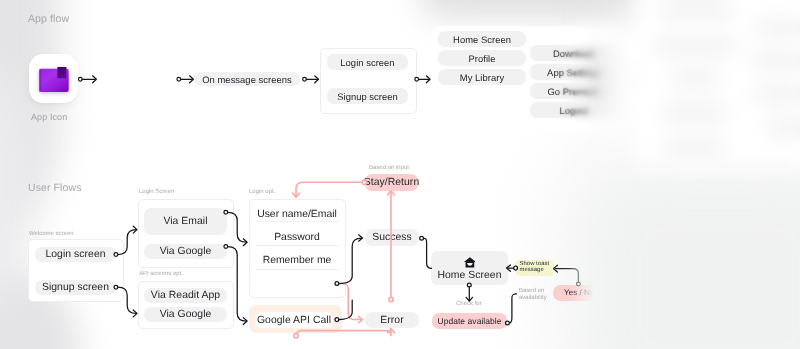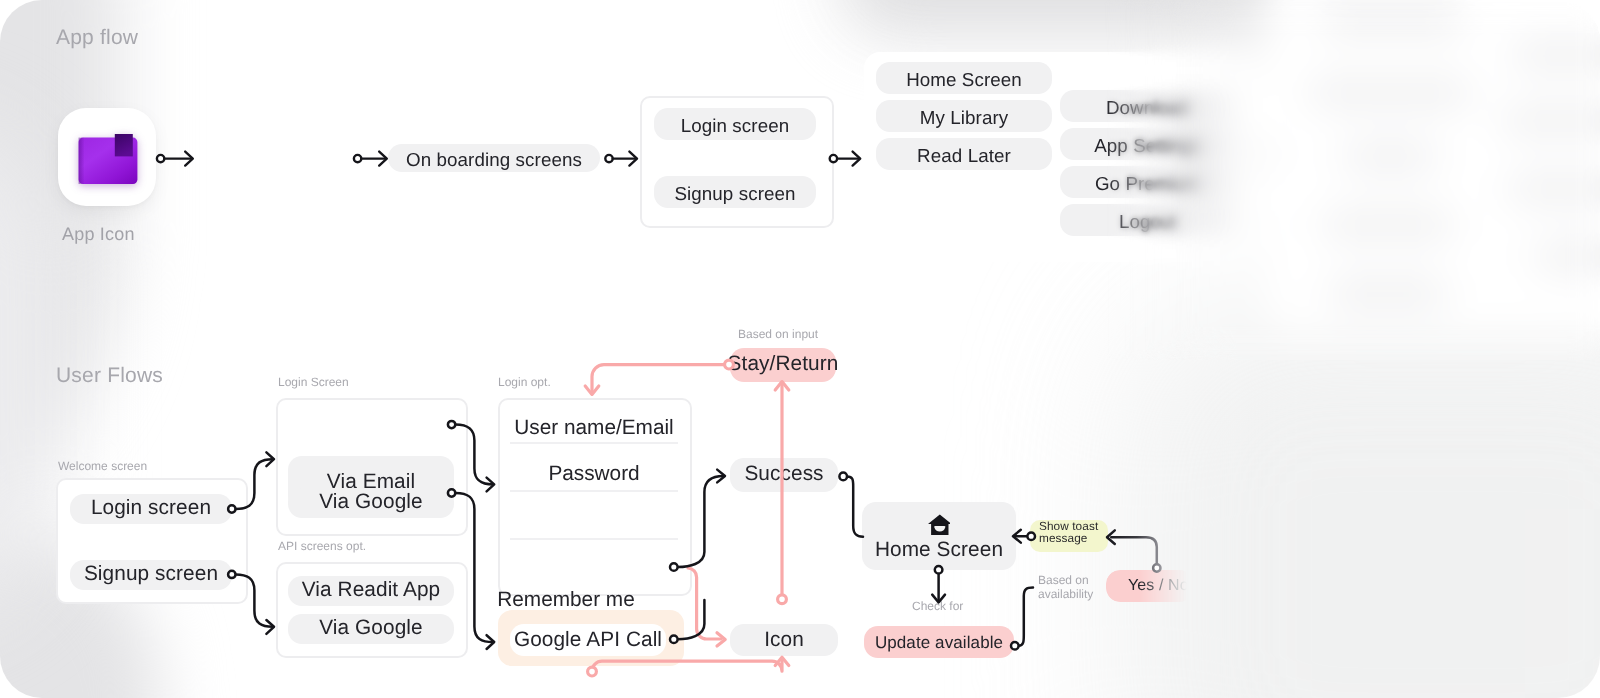--- a/index.html
+++ b/index.html
@@ -1,19 +1,19 @@
 <!DOCTYPE html>
 <html><head>
 <meta charset="utf-8">
 <style>
   html,body{margin:0;padding:0;}
   body{width:800px;height:349px;overflow:hidden;background:#ffffff;
        font-family:"Liberation Sans",sans-serif;
        -webkit-font-smoothing:antialiased;text-rendering:geometricPrecision;}
-  .root{position:relative;width:800px;height:349px;overflow:hidden;background:#fff;border-radius:21px;}
+  .root{position:relative;width:800px;height:349px;overflow:hidden;background:#fff;}
   .bg-left{position:absolute;left:-240px;top:-150px;width:300px;height:420px;border-radius:150px;
            background:#e4e4e6;filter:blur(18px);}
   .bg-left2{position:absolute;left:-240px;top:262px;width:320px;height:200px;border-radius:85px;
            background:#e4e4e6;filter:blur(16px);}
   .bg-left3{position:absolute;left:-240px;top:60px;width:268px;height:250px;border-radius:70px;
            background:#ececee;filter:blur(22px);}
   .bg-right{position:absolute;left:560px;top:150px;width:320px;height:280px;border-radius:60px;
            background:#eceded;filter:blur(40px);opacity:.75;}
   .bg-top{position:absolute;left:420px;top:-60px;width:230px;height:78px;border-radius:26px;
            background:#dcdcde;filter:blur(16px);opacity:.9;}
@@ -109,68 +109,68 @@
           </linearGradient>
         </defs>
         <rect x="0.3" y="1.8" width="29.4" height="23.2" rx="2.2" fill="url(#pg1)"></rect>
         <rect x="0.3" y="1.8" width="3" height="23.2" fill="url(#pg3)" opacity="0.55"></rect>
         <path d="M18.4 0 h9 v11.2 h-9 z" fill="url(#pg2)"></path>
       </svg>
     </div>
   </div>
   <div class="appicon-cap">App Icon</div>
 
-  <div class="node" style="left:194px;top:72px;width:106px;height:14px;">On boarding screens</div>
+  <div class="node" style="left:194px;top:72px;width:106px;height:14px;">On message screens</div>
 
   <div class="grp" style="left:320px;top:48px;width:95px;height:64px;"></div>
   <div class="node" style="left:327px;top:54px;width:81px;height:16px;">Login screen</div>
   <div class="node" style="left:327px;top:88px;width:81px;height:16px;">Signup screen</div>
 
   <div class="card" style="left:432px;top:26px;width:192px;height:105px;"></div>
   <div class="menu-col" style="left:438px;top:31px;">
     <div class="node" style="width:88px;height:16px;">Home Screen</div>
+    <div class="node" style="width:88px;height:16px;">Profile</div>
     <div class="node" style="width:88px;height:16px;">My Library</div>
-    <div class="node" style="width:88px;height:16px;">Read Later</div>
   </div>
   <div class="menu-col" style="left:530px;top:45px;">
     <div class="node" style="width:88px;height:16px;">Download</div>
     <div class="node" style="width:88px;height:16px;">App Settings</div>
     <div class="node" style="width:88px;height:16px;">Go Premium</div>
     <div class="node" style="width:88px;height:16px;">Logout</div>
   </div>
 
   <div class="lbl" style="left:29px;top:231px;">Welcome screen</div>
   <div class="grp" style="left:28px;top:239px;width:94px;height:61px;"></div>
   <div class="node big" style="left:35px;top:247px;width:81px;height:15px;">Login screen</div>
   <div class="node big" style="left:35px;top:280px;width:81px;height:15px;">Signup screen</div>
 
   <div class="lbl" style="left:139px;top:189px;">Login Screen</div>
   <div class="grp" style="left:138px;top:199px;width:94px;height:67px;"></div>
-  <div class="node big" style="left:144px;top:228px;width:83px;height:27px;">Via Email</div>
+  <div class="node big" style="left:144px;top:208px;width:83px;height:27px;">Via Email</div>
   <div class="node big" style="left:144px;top:244px;width:83px;height:15px;">Via Google</div>
 
   <div class="lbl" style="left:139px;top:271px;">API screens opt.</div>
   <div class="grp" style="left:138px;top:281px;width:94px;height:46px;"></div>
   <div class="node big" style="left:144px;top:288px;width:83px;height:15px;">Via Readit App</div>
   <div class="node big" style="left:144px;top:307px;width:83px;height:15px;">Via Google</div>
 
   <div class="lbl" style="left:249px;top:189px;">Login opt.</div>
   <div class="grp" style="left:249px;top:199px;width:95px;height:97px;"></div>
   <div class="li-item" style="left:251px;top:205px;width:92px;">User name/Email</div>
   <div class="li-sep" style="left:255px;top:220.5px;width:84px;"></div>
   <div class="li-item" style="left:251px;top:228px;width:92px;">Password</div>
   <div class="li-sep" style="left:255px;top:244.5px;width:84px;"></div>
-  <div class="li-item" style="left:237px;top:251px;width:92px;margin-top:40px;">Remember me</div>
+  <div class="li-item" style="left:251px;top:251px;width:92px;">Remember me</div>
   <div class="li-sep" style="left:255px;top:268.5px;width:84px;"></div>
 
   <div class="peachbox" style="left:249px;top:305px;width:93px;height:28px;"></div>
   <div class="node big whitepill" style="left:255px;top:312px;width:78px;height:16px;">Google API Call</div>
 
   <div class="node big" style="left:365px;top:229px;width:54px;height:17px;">Success</div>
-  <div class="node big" style="left:365px;top:312px;width:54px;height:16px;">Icon</div>
+  <div class="node big" style="left:365px;top:312px;width:54px;height:16px;">Error</div>
 
   <div class="lbl" style="left:369px;top:165px;">Based on input</div>
   <div class="node big pink" style="left:365px;top:174px;width:53px;height:17px;">Stay/Return</div>
 
   <div class="node big homescreen" style="left:431px;top:251px;width:77px;height:32px;">
     <svg viewBox="0 0 11.8 10.6" width="11.8" height="10.6">
       <path d="M5.9 0.25 L11.8 5.0 H10.25 V10.45 H1.55 V5.0 H0 Z
                M3.65 6.0 h4.5 a0.5 0.5 0 0 1 0.45 0.72 a2.8 2.8 0 0 1 -5.4 0 a0.5 0.5 0 0 1 0.45 -0.72 z" fill="#15151a" fill-rule="evenodd"></path>
     </svg>
     <span>Home Screen</span>

